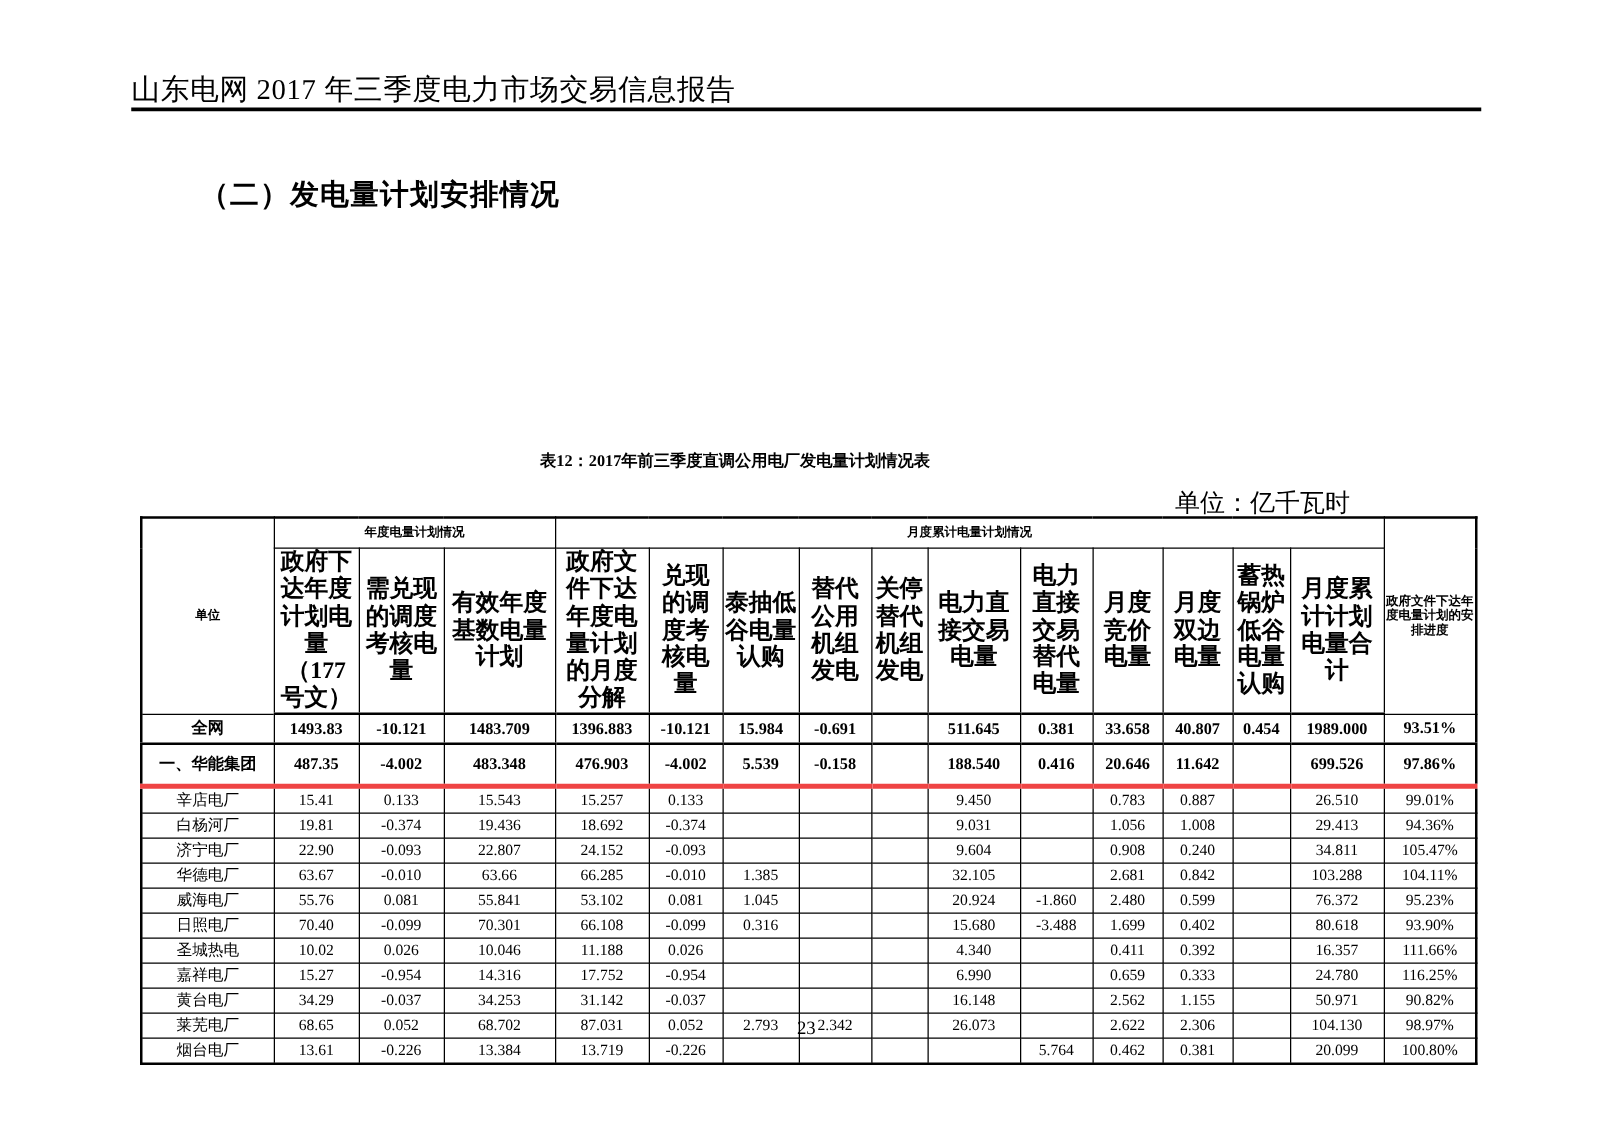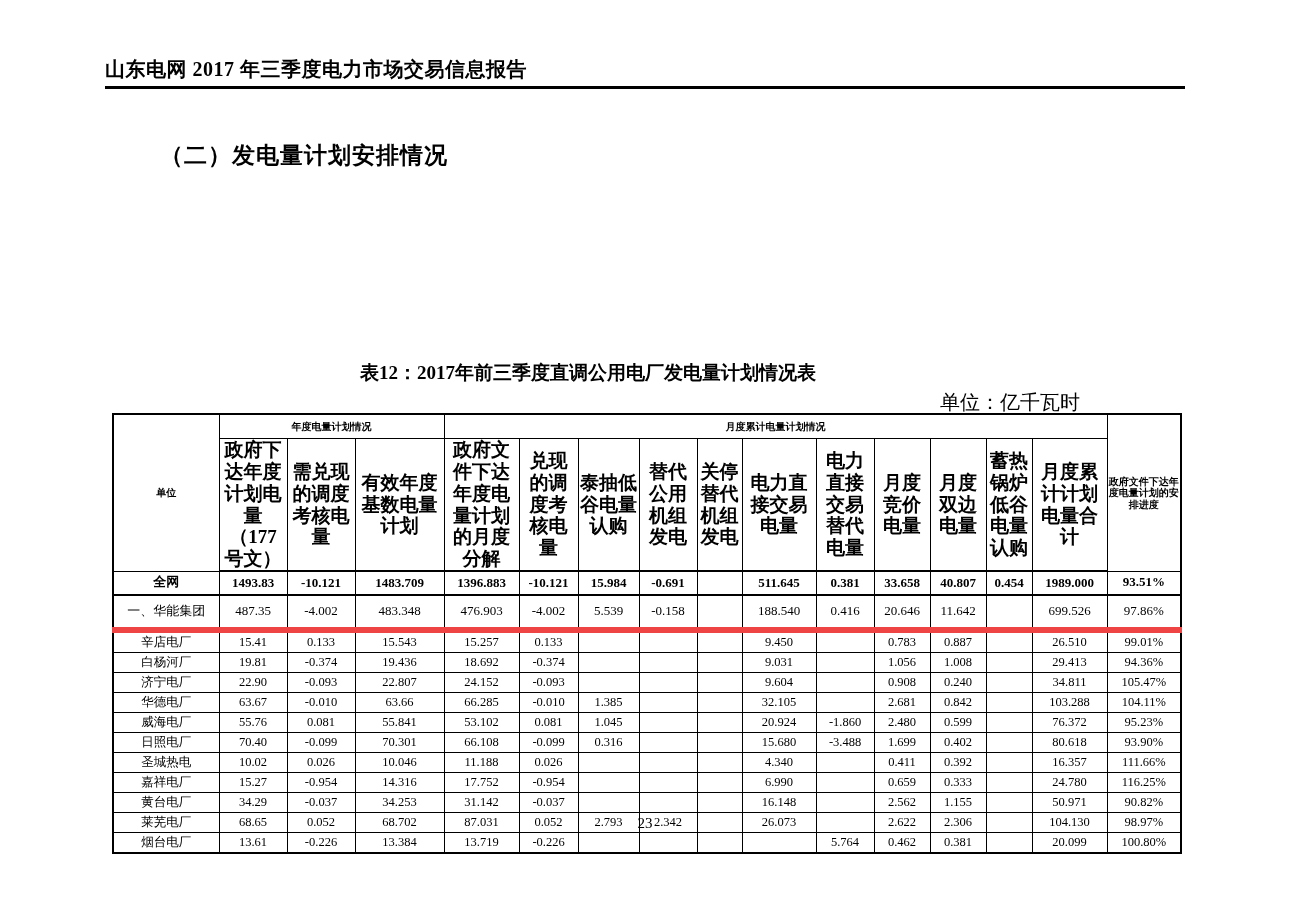--- a/index.html
+++ b/index.html
@@ -1,38 +1,38 @@
 <!DOCTYPE html>
 <html><head>
 <meta charset="utf-8">
 <style>
   html,body{margin:0;padding:0;background:#fff;}
   .page{position:relative;width:1290px;height:912px;background:#ffffff;overflow:hidden;
         font-family:"Liberation Serif","DejaVu Serif",serif;color:#000;}
   .running-header{position:absolute;left:105px;top:56px;width:1080px;
-        font-size:20px;font-weight:700;letter-spacing:0.5px;}
+        font-size:23px;font-weight:400;letter-spacing:0.5px;}
   .header-rule{position:absolute;left:105px;top:86px;width:1080px;height:3px;background:#000;}
   .section-heading{position:absolute;left:160px;top:121px;font-size:23px;font-weight:bold;
         font-family:Liberation Sans, sans-serif;letter-spacing:1px;}
   .body-paragraph{position:absolute;left:105px;top:167px;width:1082px;
         font-size:21.5px;line-height:52.5px;text-align:justify;text-indent:2em;
         letter-spacing:0.5px;margin:0;}
   .table-caption{position:absolute;left:0;top:360px;width:1176px;text-align:center;
-        font-size:19px;font-weight:600;}
+        font-size:13px;font-weight:600;}
   .unit-label{position:absolute;left:940px;top:389px;font-size:20px;}
   table.plan{position:absolute;left:112px;top:413px;width:1070px;border-collapse:collapse;
         table-layout:fixed;font-size:13px;}
   table.plan th,table.plan td{border:1px solid #000;padding:0 1px;text-align:center;
         overflow:hidden;line-height:1.15;}
   table.plan th{font-weight:bold;}
   tr.band-row th{height:23px;font-size:10px;}
   tr.leaf-row th{height:96px;font-size:19px;}
   th.corner{font-size:14px;}
   tr.total-row td{height:22px;font-weight:bold;border-bottom:2px solid #000;}
-  tr.group-row td{height:31px;font-weight:normal;border-bottom:6px solid #ef4444;}
+  tr.group-row td{height:31px;font-weight:bold;border-bottom:4px solid #ef4444;}
   tr.plant-row td{height:19px;font-size:12.5px;}
   table.plan{border:2px solid #000;}
   table.plan thead tr.leaf-row th{border-bottom:2px solid #000;}
   .page-number{position:absolute;left:0;top:815px;width:1290px;text-align:center;font-size:15px;}
 </style>
 </head>
 <body>
 
 <div class="page">
   <div class="running-header">山东电网 2017 年三季度电力市场交易信息报告</div>

